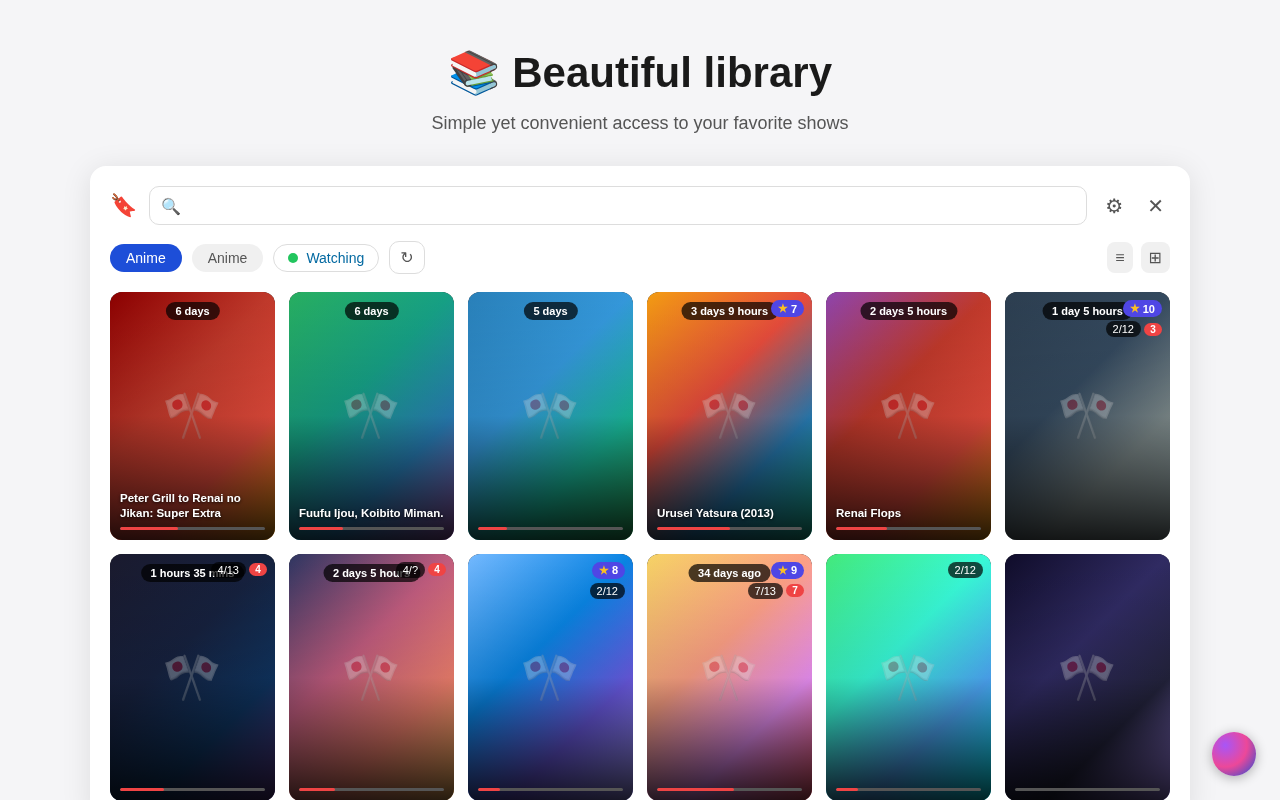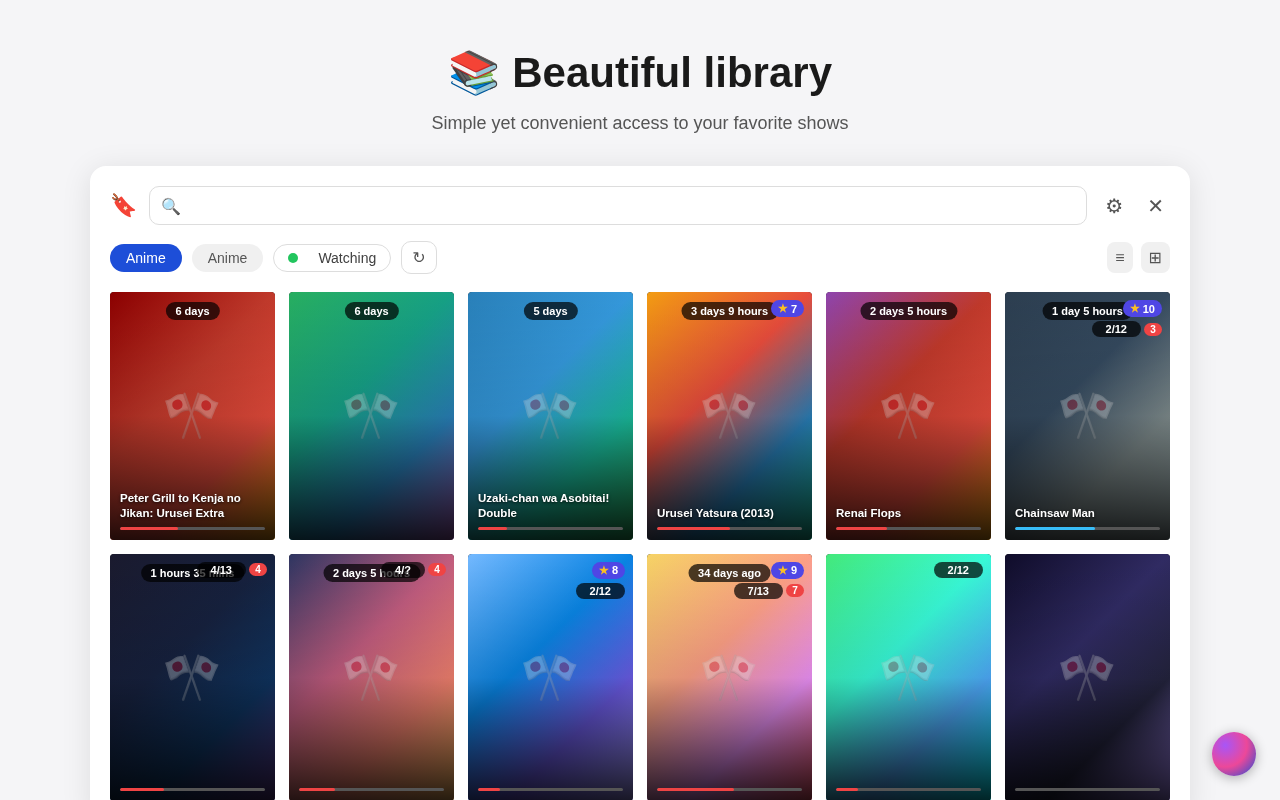--- a/index.html
+++ b/index.html
@@ -104,29 +104,29 @@
       background: #1d4ed8;
       color: #fff;
     }
     .pill-inactive {
       background: #f0f0f0;
       color: #555;
     }
     .watching-pill {
       display: flex;
       align-items: center;
-      gap: 20px;
+      gap: 8px;
       padding: 5px 14px;
       border-radius: 20px;
       border: 1.5px solid #ddd;
       background: #fff;
       cursor: pointer;
       font-size: 14px;
       font-weight: 500;
-      color: #404040;
+      color: #0369a1;
     }
     .watching-dot {
       width: 10px;
       height: 10px;
       border-radius: 50%;
       background: #22c55e;
       display: inline-block;
     }
     .refresh-btn {
       padding: 6px 10px;
@@ -147,21 +147,21 @@
       color: #555;
     }
 
     .grid {
       display: grid;
       grid-template-columns: repeat(6, 1fr);
       gap: 14px;
     }
 
     .card {
-      border-radius: 4px;
+      border-radius: 12px;
       overflow: hidden;
       position: relative;
       background: #222;
       cursor: pointer;
       aspect-ratio: 2/3;
       display: flex;
       flex-direction: column;
     }
 
     .card-overlay {
@@ -204,22 +204,22 @@
       font-weight: 700;
       padding: 2px 7px;
       border-radius: 20px;
     }
     .badge-star .star-icon { color: #fbbf24; }
 
     .badge-ep {
       background: rgba(0,0,0,0.7);
       color: #fff;
       font-size: 11px;
-      font-weight: 700;
-      padding: 2px 14px;
+      font-weight: 400;
+      padding: 2px 7px;
       border-radius: 20px;
     }
 
     .badge-count {
       background: #ef4444;
       color: #fff;
       font-size: 10px;
       font-weight: 700;
       padding: 1px 5px;
       border-radius: 10px;
@@ -335,43 +335,48 @@
 
   <div class="grid" id="row1">
       <div class="card">
         <div class="card-bg-1" style="position: absolute; inset: 0px;">
           <div class="card-art">🎌</div>
         </div>
         <div class="card-overlay"></div>
         <div class="card-time-badge">6 days</div>
         <div class="card-badges"></div>
         <div class="card-info">
-          <div class="card-title">Peter Grill to Kenja no Jikan: Urusei Extra</div>
+          <div class="card-title">Peter Grill to Renai no Jikan: Super Extra</div>
           <div class="card-progress">
             <div class="card-progress-fill" style="width: 40%; background: rgb(239, 68, 68);"></div>
           </div>
         </div>
       </div>
       <div class="card">
         <div class="card-bg-2" style="position: absolute; inset: 0px;">
           <div class="card-art">🎌</div>
         </div>
         <div class="card-overlay"></div>
         <div class="card-time-badge">6 days</div>
         <div class="card-badges"></div>
+        <div class="card-info">
+          <div class="card-title">Fuufu Ijou, Koibito Miman.</div>
+          <div class="card-progress">
+            <div class="card-progress-fill" style="width: 30%; background: rgb(239, 68, 68);"></div>
+          </div>
+        </div>
       </div>
       <div class="card">
         <div class="card-bg-3" style="position: absolute; inset: 0px;">
           <div class="card-art">🎌</div>
         </div>
         <div class="card-overlay"></div>
         <div class="card-time-badge">5 days</div>
         <div class="card-badges"></div>
         <div class="card-info">
-          <div class="card-title">Uzaki-chan wa Asobitai! Double</div>
           <div class="card-progress">
             <div class="card-progress-fill" style="width: 20%; background: rgb(239, 68, 68);"></div>
           </div>
         </div>
       </div>
       <div class="card">
         <div class="card-bg-4" style="position: absolute; inset: 0px;">
           <div class="card-art">🎌</div>
         </div>
         <div class="card-overlay"></div>
@@ -410,26 +415,20 @@
         <div class="card-time-badge">1 day 5 hours</div>
         <div class="card-badges">
           <div class="badge-row">
             <div class="badge-star"><span class="star-icon">★</span> 10</div>
           </div>
           <div class="badge-row">
             <div class="badge-ep">2/12</div>
             <div class="badge-count">3</div>
           </div>
         </div>
-        <div class="card-info">
-          <div class="card-title">Chainsaw Man</div>
-          <div class="card-progress">
-            <div class="card-progress-fill" style="width: 55%; background: rgb(56, 189, 248);"></div>
-          </div>
-        </div>
       </div>
     </div>
 
   <div style="height:14px"></div>
 
   <div class="grid" id="row2">
       <div class="card">
         <div class="card-bg-7" style="position: absolute; inset: 0px;">
           <div class="card-art">🎌</div>
         </div>

